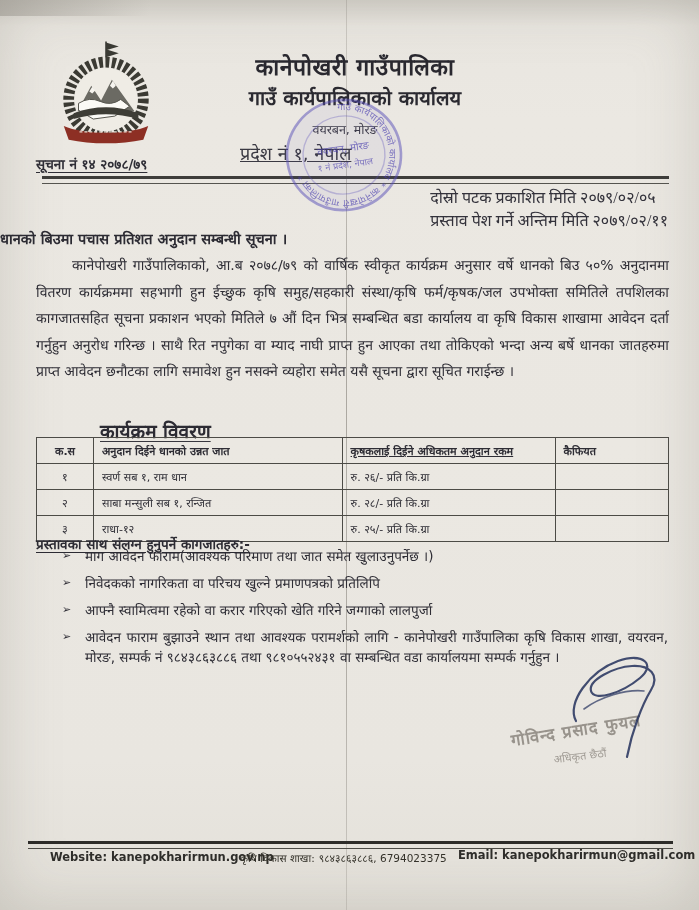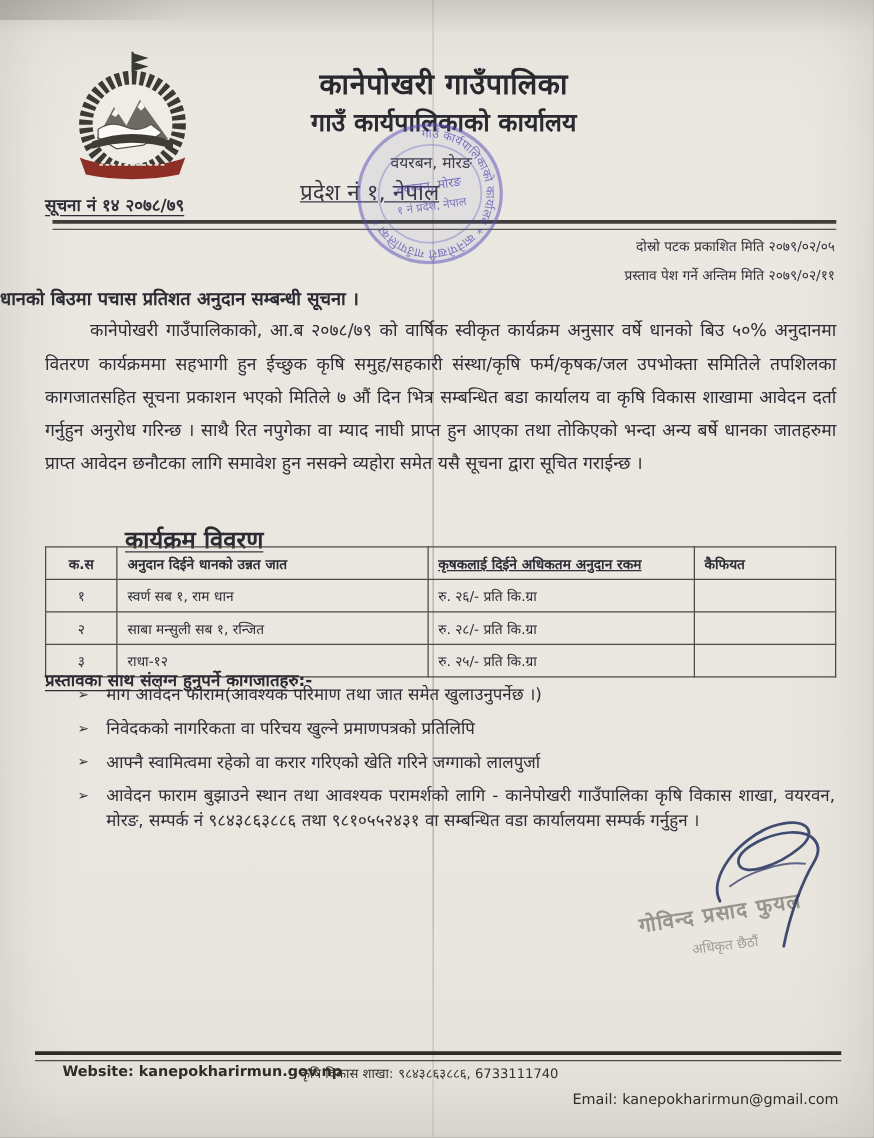--- a/index.html
+++ b/index.html
@@ -27,22 +27,22 @@
 
   
   .stamp{position:absolute;left:281px;top:94px;width:126px;height:122px;z-index:6;
     transform:rotate(-8deg);opacity:.9;}
 
   
   .notice-no{position:absolute;left:36px;top:155px;font-size:13.5px;color:#2f2e36;
     text-decoration:underline;text-underline-offset:3px;font-weight:600;}
   .rule-top{position:absolute;left:42px;right:30px;top:176px;height:4px;
     border-top:3px solid #3e3d3a;border-bottom:1px solid #55544f;}
-  .dates{position:absolute;right:31px;top:186px;text-align:right;font-size:11px;
-    line-height:23px;color:#33323b;}
+  .dates{position:absolute;right:31px;top:186px;text-align:left;font-size:16px;
+    line-height:23px;color:#33323b;font-family:Liberation Serif, serif;}
 
   .subject{position:absolute;left:0;top:228px;width:699px;text-align:left;
     font-size:14.5px;font-weight:600;color:#2c2b33;}
 
   .body-par{position:absolute;left:36px;top:252px;width:633px;font-size:14px;
     line-height:26.5px;text-align:justify;text-indent:36px;color:#2e2d35;}
 
   
   .table-title{position:absolute;left:100px;top:418px;font-size:19px;font-weight:700;
     text-decoration:underline;text-underline-offset:3px;color:#2c2b33;}
@@ -68,21 +68,21 @@
   .sig-name{position:absolute;left:476px;top:718px;width:200px;text-align:center;
     transform:rotate(-9deg);color:#98938c;font-size:16.5px;letter-spacing:1px;font-weight:600;}
   .sig-desig{position:absolute;left:520px;top:748px;width:120px;text-align:center;
     transform:rotate(-7deg);color:#a19c95;font-size:11px;}
 
   
   .rule-footer{position:absolute;left:28px;right:26px;top:841px;height:4px;
     border-top:3.5px solid #2d2c29;border-bottom:1px solid #4b4a45;}
   .footer-web{position:absolute;left:50px;top:850px;font-size:11.5px;font-weight:600;color:#2e2d2a;}
   .footer-phone{position:absolute;left:240px;top:851px;font-size:10.5px;color:#333129;}
-  .footer-email{position:absolute;left:458px;top:848px;font-size:11.5px;font-weight:400;color:#2e2d2a;margin-top:24px;}
+  .footer-email{position:absolute;left:458px;top:848px;font-size:11.5px;font-weight:700;color:#2e2d2a;}
   .footer-web span,.footer-email span,.footer-phone span{margin-right:4px;}
 </style>
 </head>
 <body>
 
 <div class="paper">
   <div class="corner-shade"></div>
   <div class="fold-line"></div>
 
   <svg class="emblem" viewBox="0 0 110 115">
@@ -188,18 +188,18 @@
     <path d="M24,64 C40,52 66,44 84,46" fill="none" stroke="#23305c" stroke-width="1.6" stroke-linecap="round" opacity="0.7"></path>
   </svg>
   <div class="sig-name">गोविन्द प्रसाद फुयल</div>
   <div class="sig-desig">अधिकृत छैठौं</div>
 
   <div class="rule-footer"></div>
   <div class="footer-web">
     <span>Website:</span><span>kanepokharirmun.gov.np</span>
   </div>
   <div class="footer-phone">
-    <span>कृषि विकास शाखा:</span><span>९८४३८६३८८६, 6733111740</span>
+    <span>कृषि विकास शाखा:</span><span>९८४३८६३८८६, 6794023375</span>
   </div>
   <div class="footer-email">
     <span>Email:</span><span>kanepokharirmun@gmail.com</span>
   </div>
 </div>
 
 </body></html>

